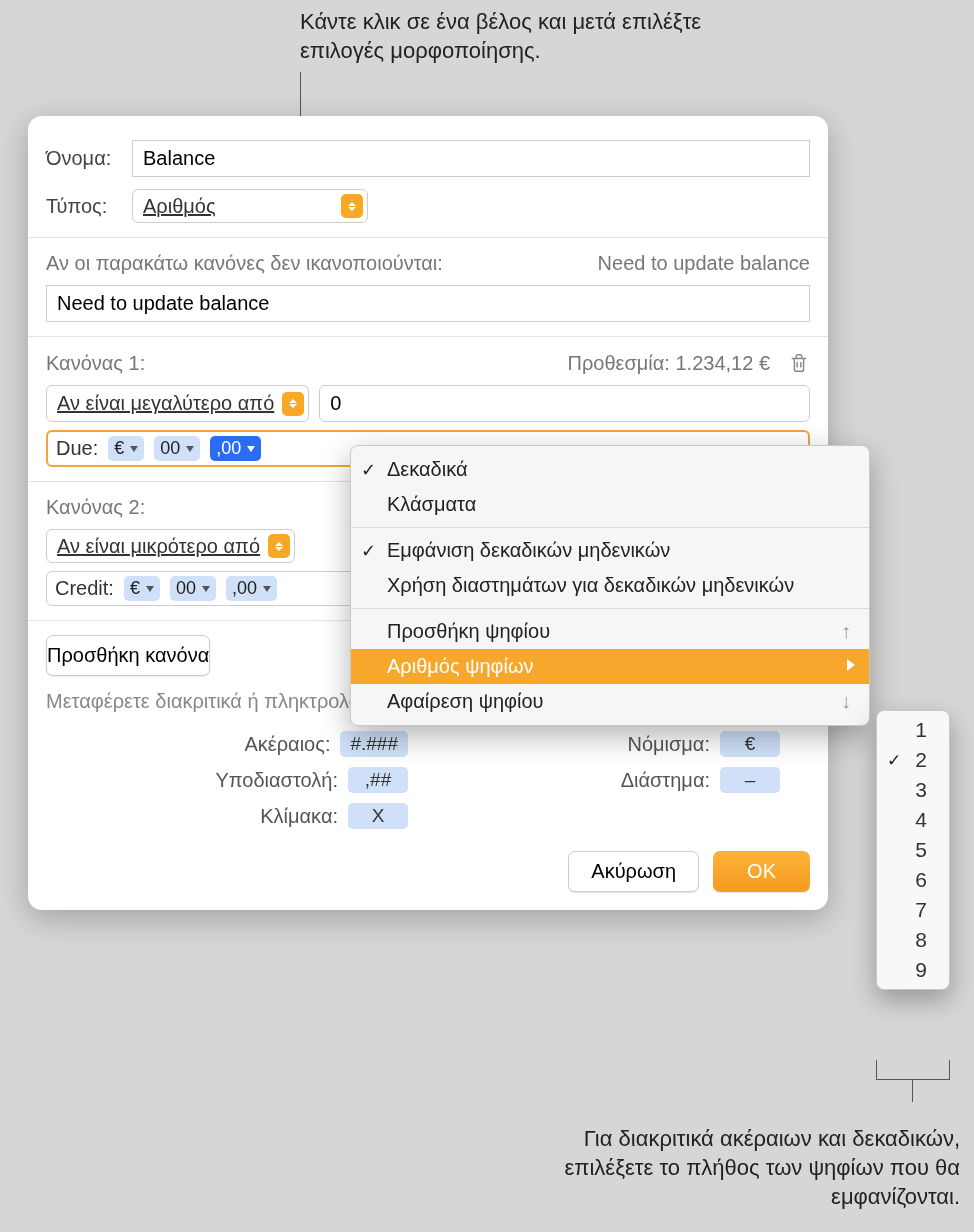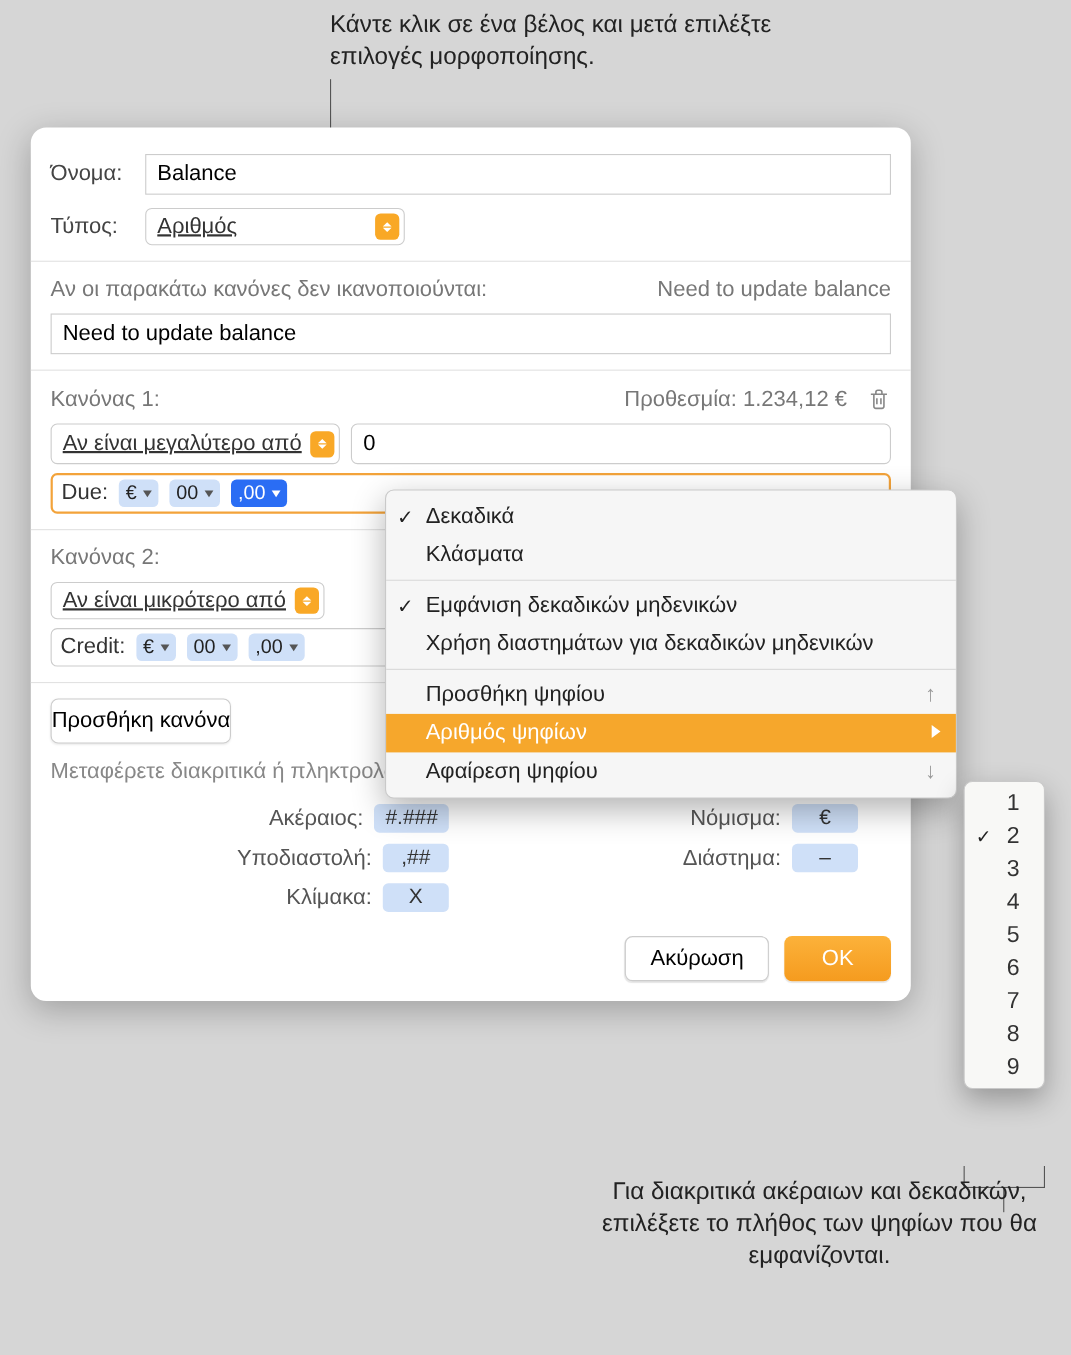--- a/index.html
+++ b/index.html
@@ -242,23 +242,23 @@
     border-bottom:1px solid #555;
   }
   .bracket-stem {
     position:absolute;
     top:1080px; left:912px;
     width:1px; height:22px;
     background:#555;
   }
   .callout-bottom {
     position:absolute;
-    top:1068px; left:530px;
+    top:1124px; left:530px;
     width:430px;
-    text-align:center;
+    text-align:right;
     font-size:22px;
     line-height:1.32;
     color:#222;
   }
 </style>
 </head>
 <body>
 
 <div class="callout-top">Κάντε κλικ σε ένα βέλος και μετά επιλέξτε επιλογές μορφοποίησης.</div>
 <div class="callout-line-top"></div>

